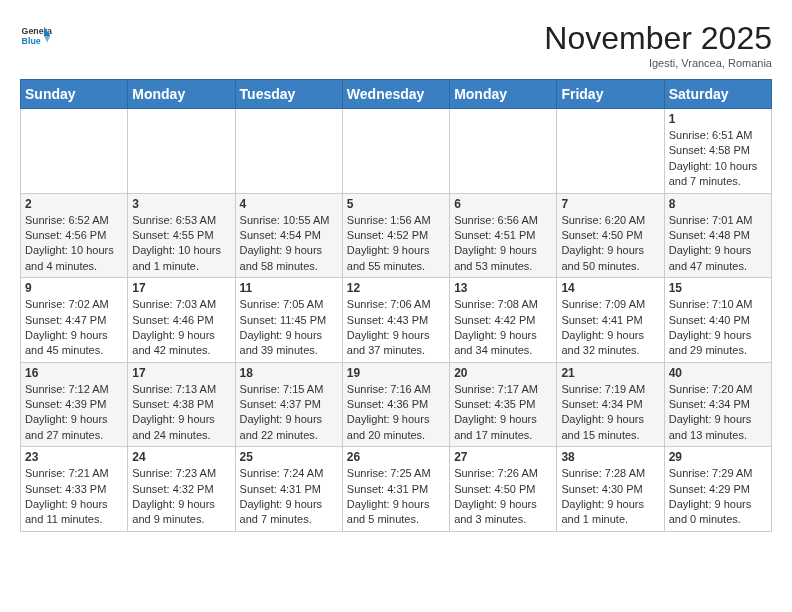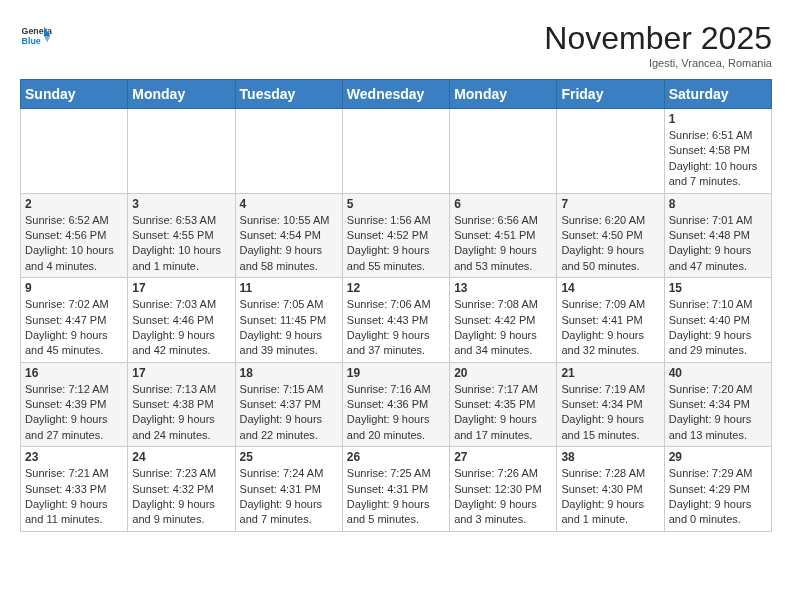--- a/index.html
+++ b/index.html
@@ -282,21 +282,21 @@
         </td>
         <td>
           <span class="day-num">26</span>
           <div class="day-info">Sunrise: 7:25 AM
 Sunset: 4:31 PM
 Daylight: 9 hours and 5 minutes.</div>
         </td>
         <td>
           <span class="day-num">27</span>
           <div class="day-info">Sunrise: 7:26 AM
-Sunset: 12:30 PM
+Sunset: 4:50 PM
 Daylight: 9 hours and 3 minutes.</div>
         </td>
         <td>
           <span class="day-num">38</span>
           <div class="day-info">Sunrise: 7:28 AM
 Sunset: 4:30 PM
 Daylight: 9 hours and 1 minute.</div>
         </td>
         <td>
           <span class="day-num">29</span>

